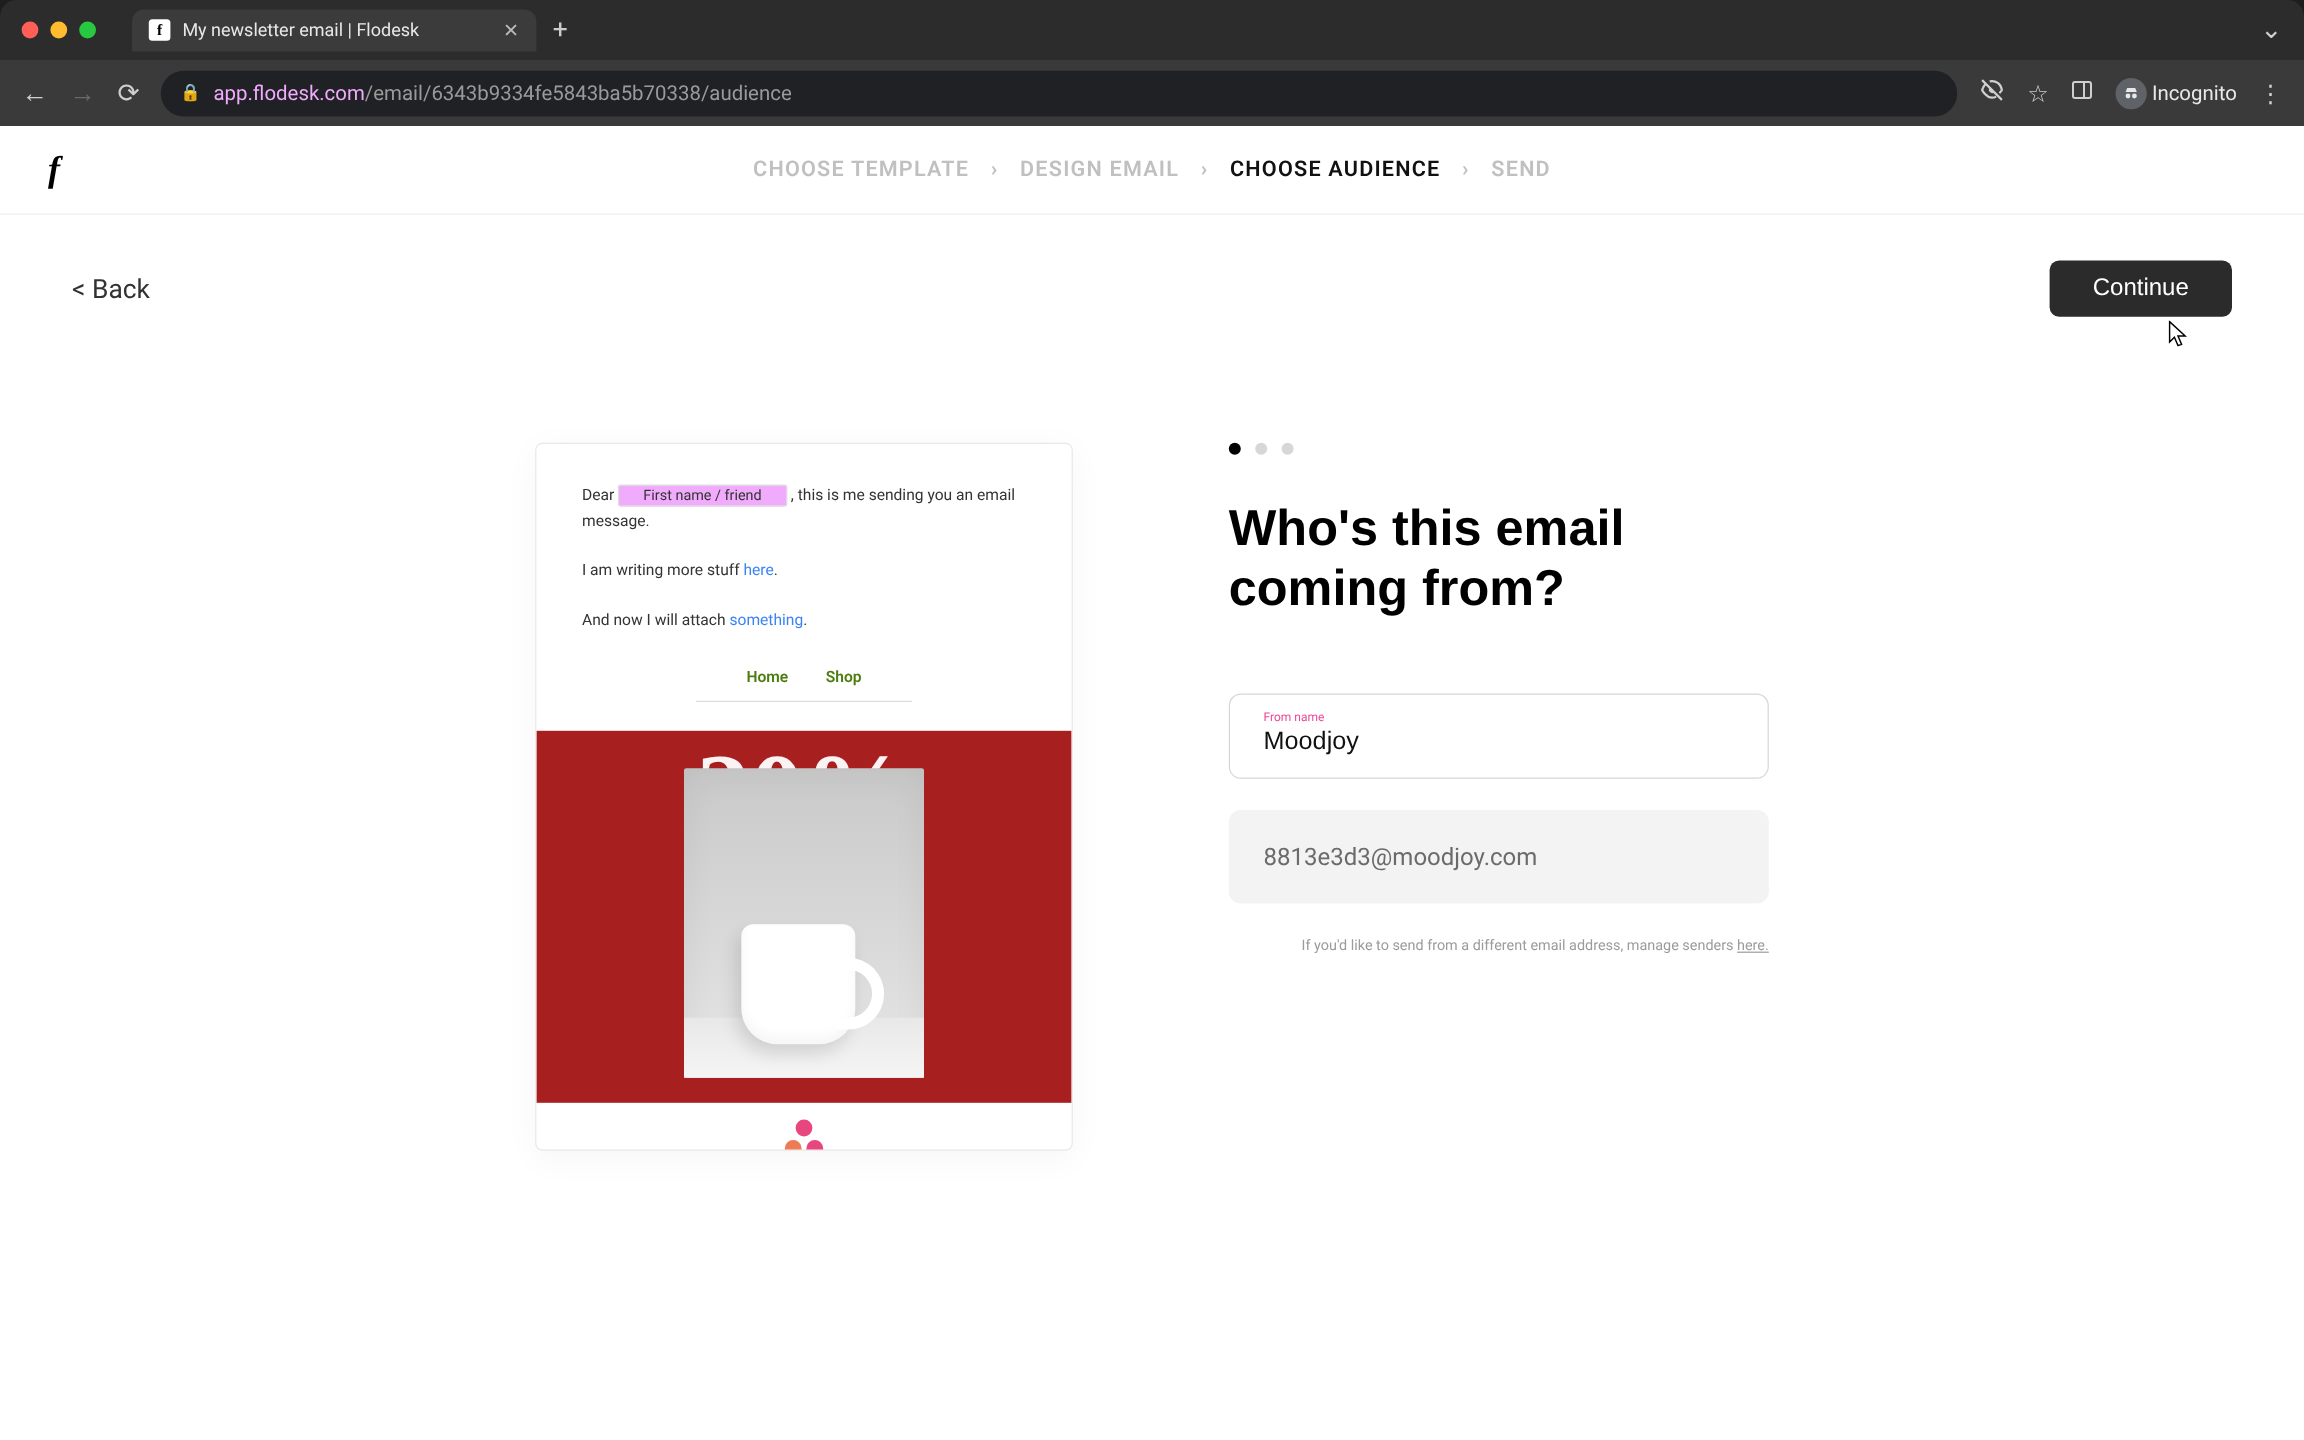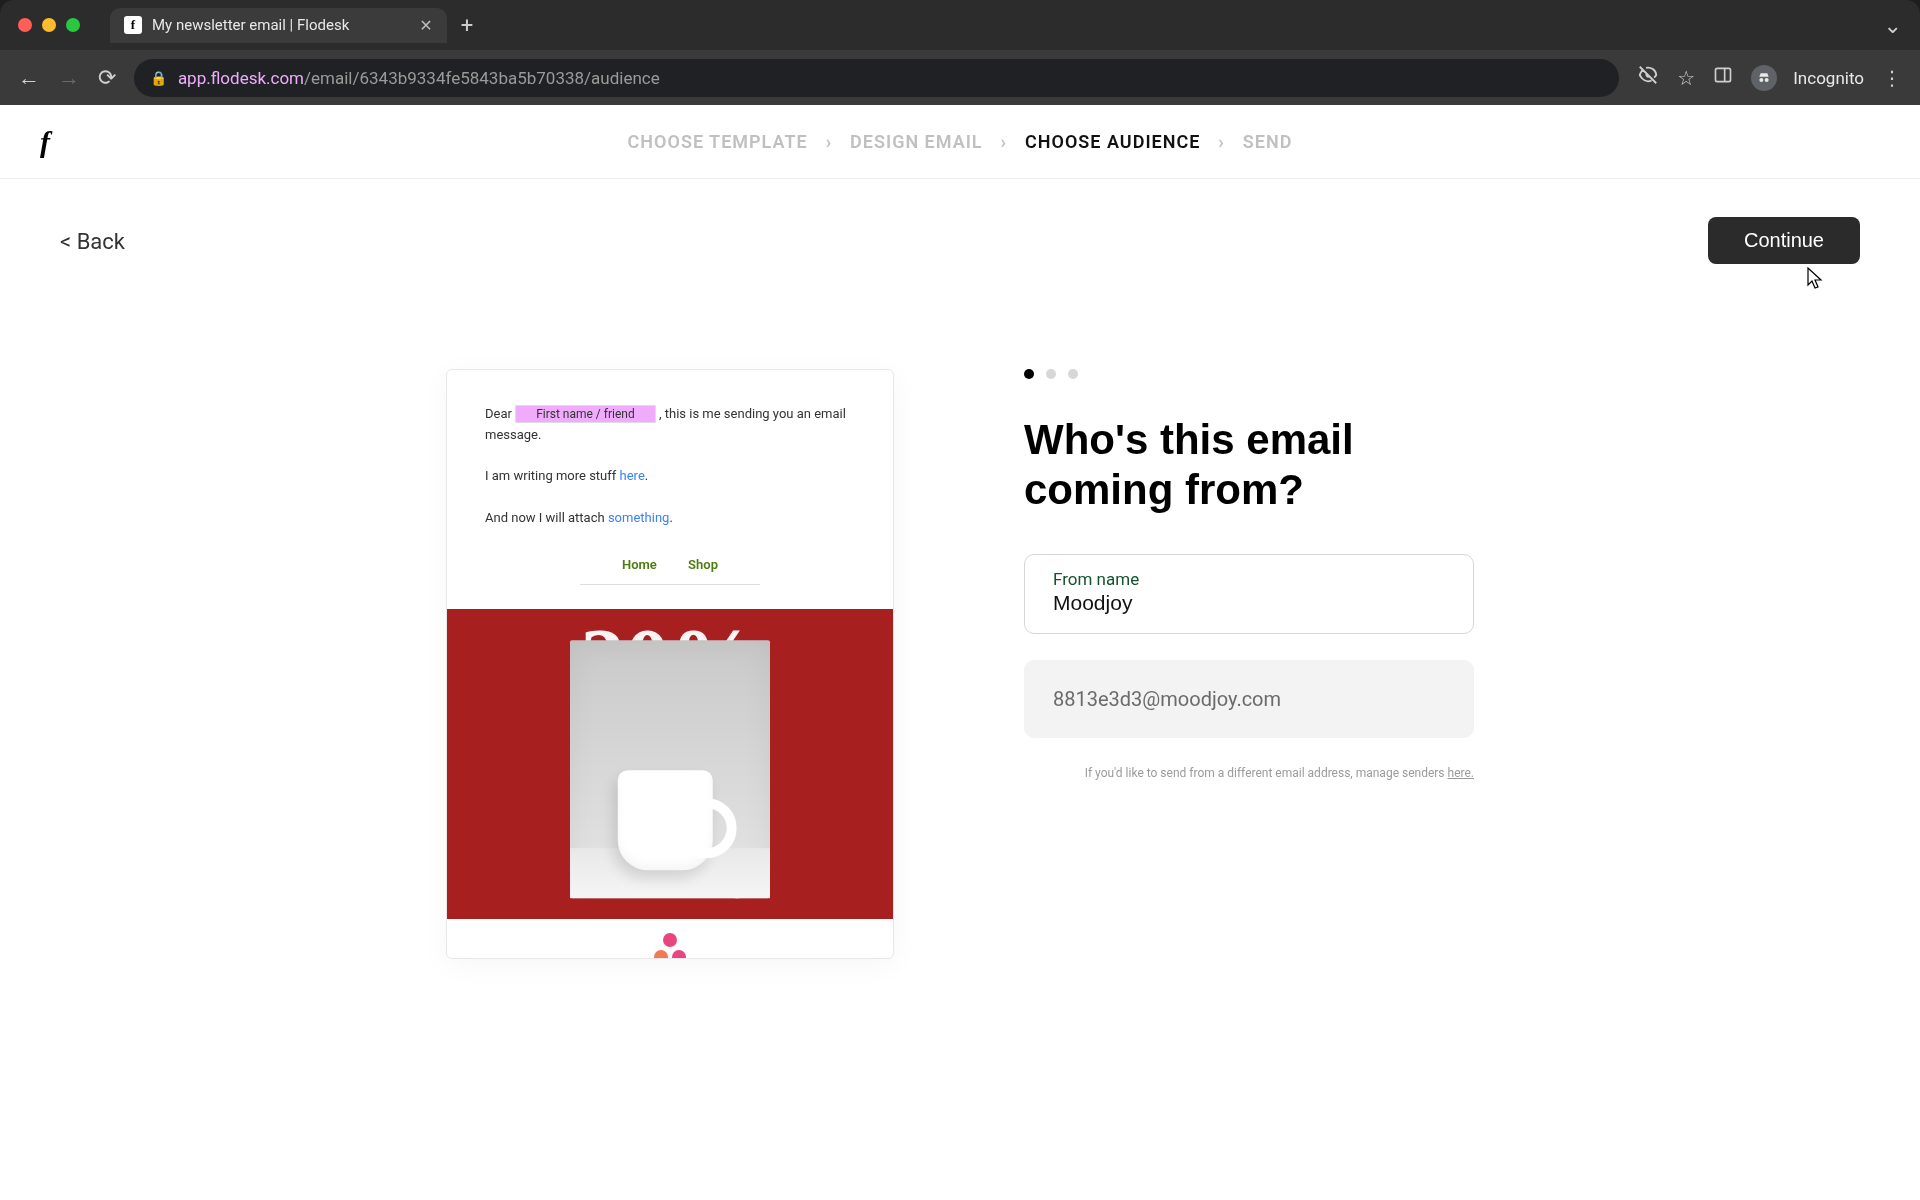--- a/index.html
+++ b/index.html
@@ -18,21 +18,21 @@
   .tab .close { font-size: 16px; color:#bbb; margin-left: 60px; }
   .newtab { color:#ccc; font-size:22px; margin-left:14px; }
   .addr-bar { display:flex; align-items:center; height:55px; padding: 0 18px; gap:18px; background:#3a3a3a; }
   .nav-ico { color:#cfcfcf; font-size:22px; }
   .nav-ico.dim { color:#6a6a6a; }
   .url-field { flex:1; background:#202124; border-radius: 30px; height:38px; display:flex; align-items:center; padding:0 16px; color:#ccc; font-size:17px; gap:10px;}
   .url-field .lock { color:#aaa; font-size:14px;}
   .url-host { color:#f0abfc; }
   .url-path { color:#9a9a9a; }
   .right-ico { color:#cfcfcf; font-size:20px; }
-  .incog { display:flex; align-items:center; gap:16px; color:#e8e8e8; font-size:17px;}
+  .incog { display:flex; align-items:center; gap:4px; color:#e8e8e8; font-size:17px;}
   .incog-ico { width:26px; height:26px; border-radius:50%; background:#5f6368; display:flex; align-items:center; justify-content:center; font-size:14px;}
 
   
   .app { background:#fff; height: 1095px; position:relative; }
   .app-header { height: 74px; border-bottom: 1px solid #eee; display:flex; align-items:center; padding:0 40px; }
   .logo { font-family: Georgia, "Times New Roman", serif; font-size: 30px; font-weight: bold; color:#000; font-style:italic;}
   .steps { position:absolute; left:50%; transform:translateX(-50%); display:flex; gap: 18px; font-size: 18px; letter-spacing: 1px; font-weight:600;}
   .step { color:#c0c0c0; text-transform:uppercase;}
   .step.active { color:#111; }
   .chev { color:#c0c0c0; }
@@ -64,23 +64,23 @@
   .pv-dots span { display:inline-block; width:14px; height:14px; border-radius:50%; margin:0 2px;}
   .pv-dots .d1 { background:#e8467f; display:block; margin: 0 auto 2px auto;}
   .pv-dots .d2 { background:#ef7b54;}
   .pv-dots .d3 { background:#e8467f;}
 
   
   .form { width: 450px; }
   .prog { display:flex; gap:12px; margin-bottom: 36px;}
   .prog span { width:10px; height:10px; border-radius:50%; background:#d7d7d7;}
   .prog span.on { background:#000;}
-  .h1 { font-family: -apple-system, "Helvetica Neue", Arial, sans-serif; font-size: 42px; font-weight:600; color:#000; line-height:1.2; margin-bottom: 38px;}
+  .h1 { font-family: -apple-system, "Helvetica Neue", Arial, sans-serif; font-size: 42px; font-weight:600; color:#000; line-height:1.2; margin-bottom: 62px;}
   .field { border:1px solid #d6d6d6; border-radius:10px; padding: 14px 28px 18px 28px; margin-bottom: 26px;}
-  .fld-label { font-size:17px; color:#14532d; display:block; margin-bottom:2px;}
+  .fld-label { font-size:10px; color:#ec4899; display:block; margin-bottom:2px;}
   .fld-input { border:none; outline:none; font-size:21px; color:#111; width:100%; background:transparent;}
   .field.ro { background:#f3f3f3; border-color:#f3f3f3; padding: 26px 28px;}
   .fld-ro { font-size:20px; color:#6b6b6b;}
   .hint { font-size:12px; color:#9b9b9b; line-height:1.5;text-align:right;}
   .hint a { color:#9b9b9b; text-decoration: underline;}
 </style>
 </head>
 <body>
 
 <div class="browser-chrome">

